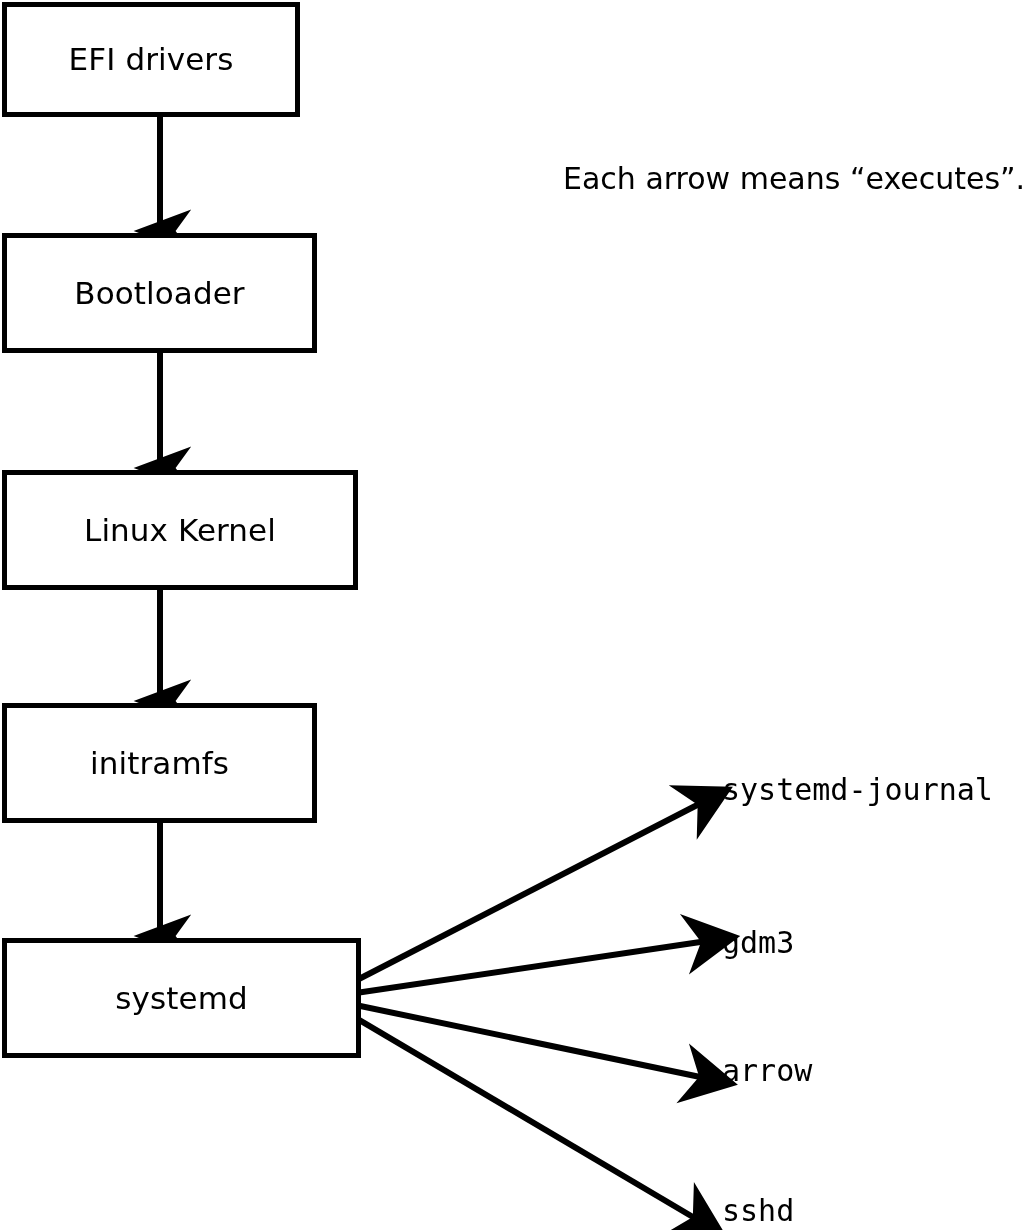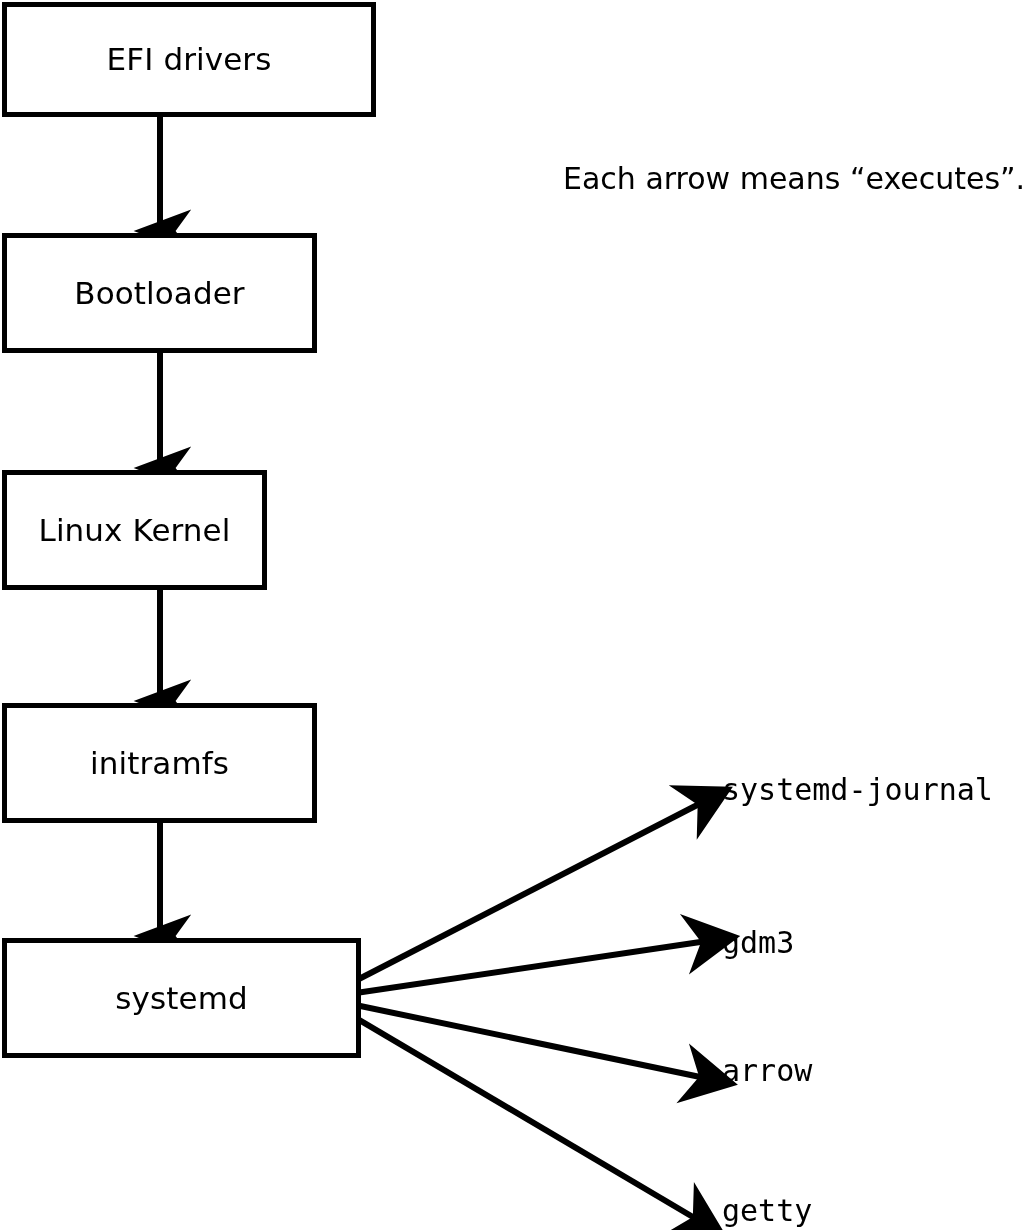--- a/index.html
+++ b/index.html
@@ -82,38 +82,38 @@
       </g>
     <g id="fan-arrow-group">
         <line x1="322" y1="998" x2="703" y2="802" stroke="#000000" stroke-width="6" marker-end="url(#arrowhead-fan)"></line>
         <line x1="322" y1="998" x2="707" y2="941" stroke="#000000" stroke-width="6" marker-end="url(#arrowhead-fan)"></line>
         <line x1="322" y1="998" x2="705" y2="1078" stroke="#000000" stroke-width="6" marker-end="url(#arrowhead-fan)"></line>
         <line x1="322" y1="998" x2="698" y2="1220" stroke="#000000" stroke-width="6" marker-end="url(#arrowhead-fan)"></line>
       </g>
   </svg>
 
   <div id="node-layer">
-      <div class="node-box" style="left: 2px; top: 2px; width: 374px; height: 115px; border-color: rgb(0, 0, 0); background: rgb(255, 255, 255);">
+      <div class="node-box" style="left: 2px; top: 2px; width: 298px; height: 115px; border-color: rgb(0, 0, 0); background: rgb(255, 255, 255);">
         <span class="node-label">EFI drivers</span>
       </div>
       <div class="node-box" style="left: 2px; top: 233px; width: 315px; height: 120px; border-color: rgb(0, 0, 0); background: rgb(255, 255, 255); text-align: center;">
         <span class="node-label">Bootloader</span>
       </div>
-      <div class="node-box" style="left: 2px; top: 470px; width: 265px; height: 120px; border-color: rgb(0, 0, 0); background: rgb(255, 255, 255);">
+      <div class="node-box" style="left: 2px; top: 470px; width: 356px; height: 120px; border-color: rgb(0, 0, 0); background: rgb(255, 255, 255);">
         <span class="node-label">Linux Kernel</span>
       </div>
       <div class="node-box" style="left: 2px; top: 703px; width: 315px; height: 120px; border-color: rgb(0, 0, 0); background: rgb(255, 255, 255);">
         <span class="node-label">initramfs</span>
       </div>
       <div class="node-box" style="left: 2px; top: 938px; width: 359px; height: 120px; border-color: rgb(0, 0, 0); background: rgb(255, 255, 255);">
         <span class="node-label">systemd</span>
       </div>
     </div>
   <div id="leaf-layer">
       <div class="leaf-label" style="left: 722px; top: 775px;">systemd-journal</div>
       <div class="leaf-label" style="left: 722px; top: 928px;">gdm3</div>
       <div class="leaf-label" style="left: 722px; top: 1056px;">arrow</div>
-      <div class="leaf-label" style="left: 722px; top: 1196px;">getty</div>
+      <div class="leaf-label" style="left: 722px; top: 1196px;">sshd</div>
     </div>
 
   <div class="legend-note" style="left:563px; top:164px;">Each arrow means “executes”.</div>
 
 </div>
 
 </body></html>

